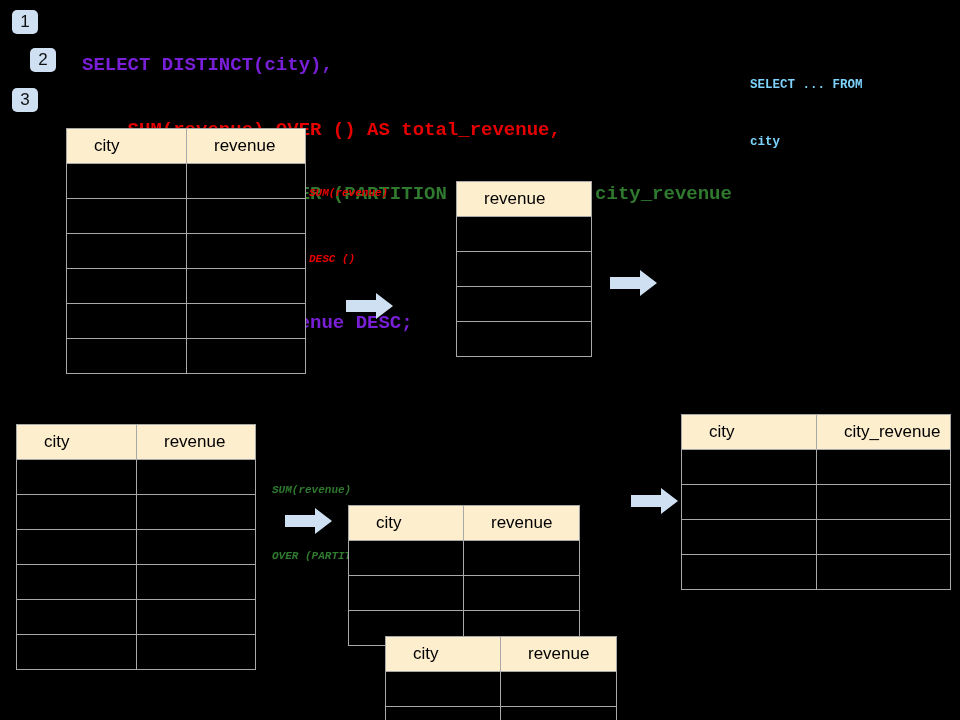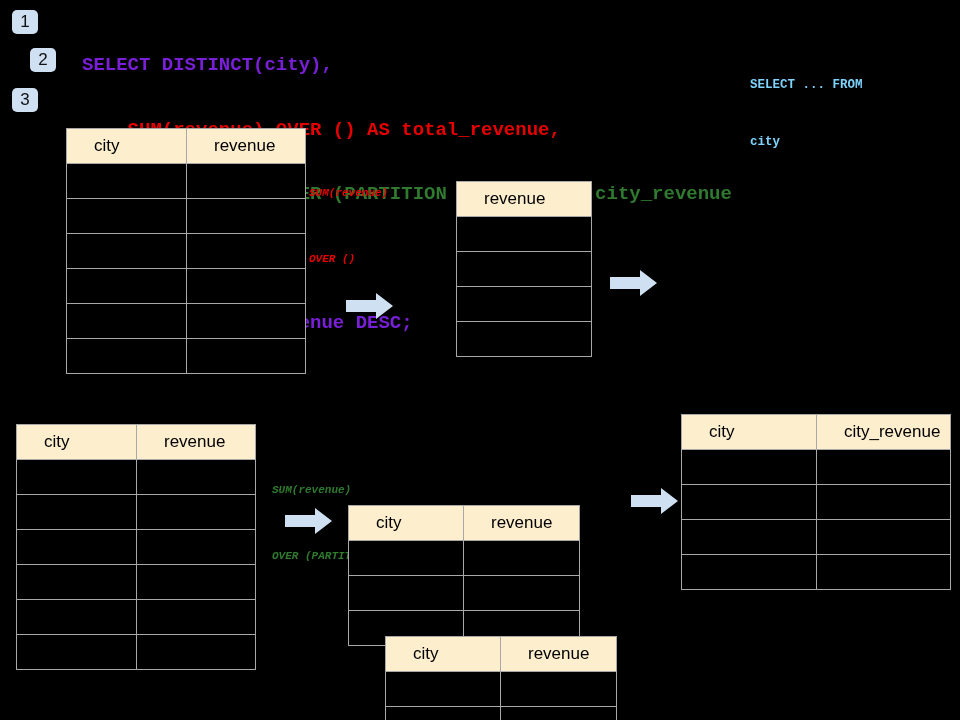--- a/index.html
+++ b/index.html
@@ -117,21 +117,21 @@
     <div class="sql-line c-purple">  ORDER by city_revenue DESC;</div>
   </div>
 
   <div class="note-sql" style="left:750px; top:38px;">
     <div>SELECT ... FROM</div>
     <div>city</div>
   </div>
 
   <div class="annot c-red" style="left:309px; top:138px;">
     <div>SUM(revenue)</div>
-    <div>OVER ()</div>
+    <div>DESC ()</div>
   </div>
 
   <div class="annot c-green" style="left:272px; top:435px;">
     <div>SUM(revenue)</div>
     <div>OVER (PARTITION</div>
   </div>
 
   <table class="tbl" style="left:66px; top:128px; width:239px;">
     <colgroup>
         <col style="width:120px;">

